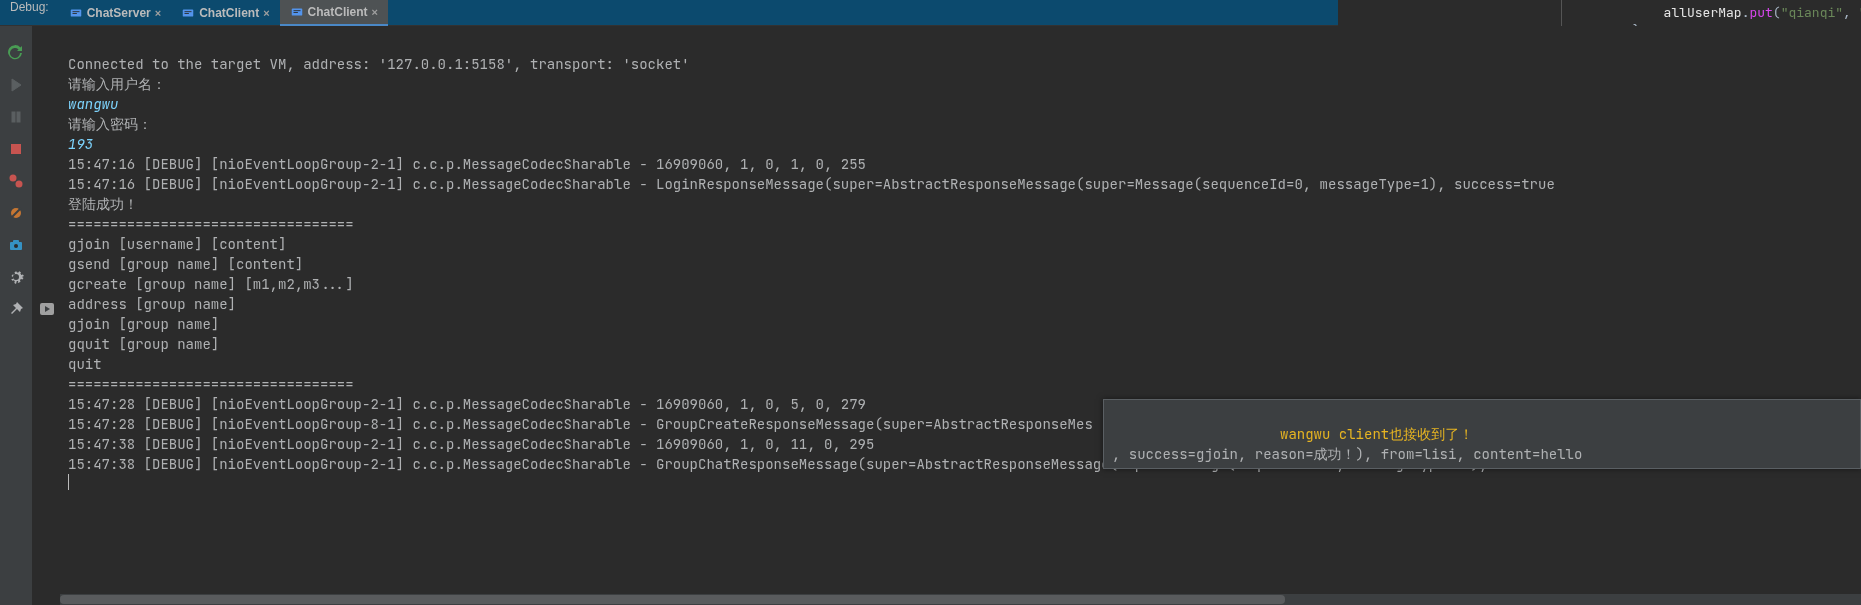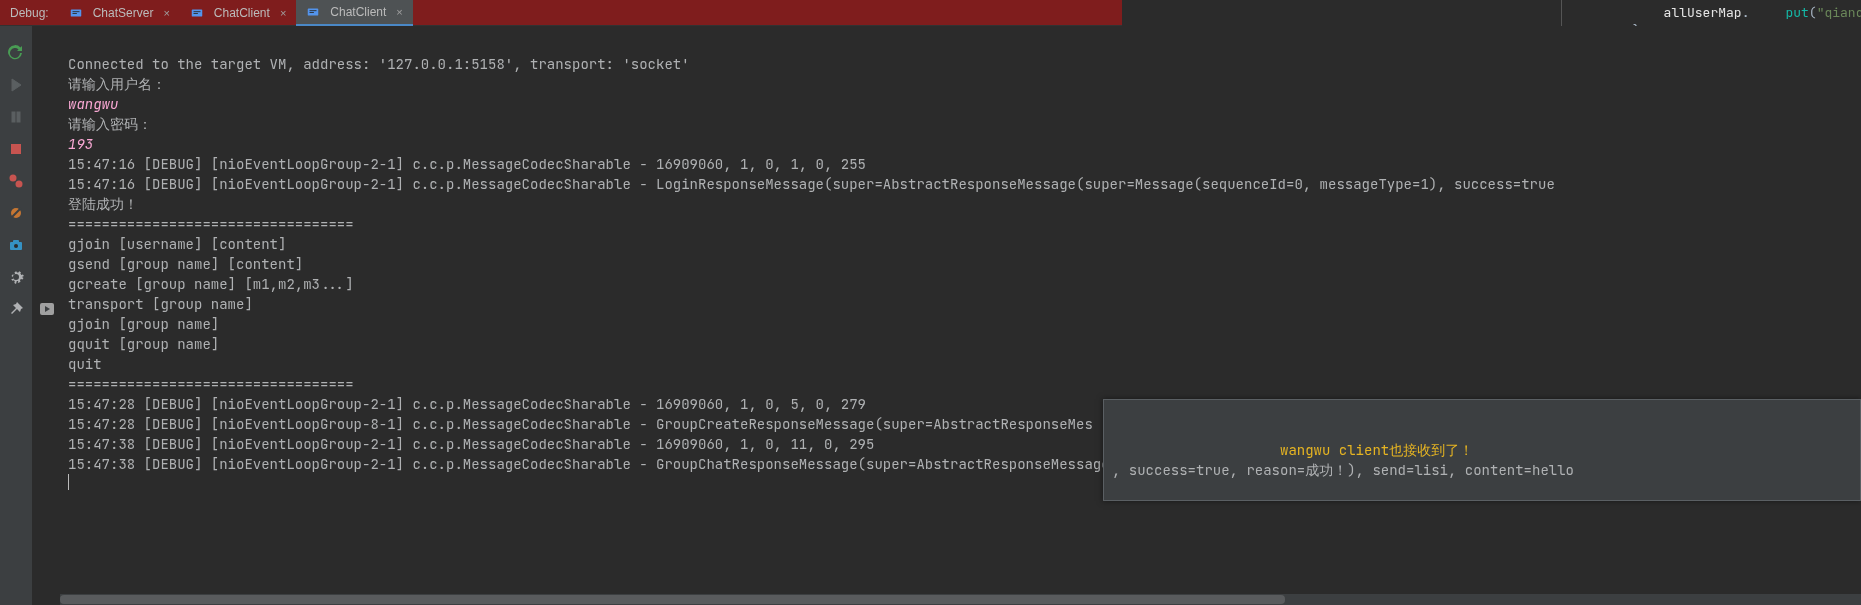--- a/index.html
+++ b/index.html
@@ -10,38 +10,38 @@
     color: #bbbbbb;
     width: 1861px;
     height: 605px;
     overflow: hidden;
     position: relative;
   }
 
   
   .top-bar {
     display: flex;
-    align-items: center;
     height: 26px;
-    background: #7f1d1d;
+    background: #0c4a6e;
     border-bottom: 1px solid #323232;
-    width: 1122px; 
+    width: 1338px; 
   }
   .debug-label {
     padding: 0 10px;
     color: #bbbbbb;
   }
   .run-tab {
     display: flex;
     align-items: center;
-    gap: 10px;
+    gap: 4px;
     padding: 8px 10px;
     height: 100%;
     color: #bbbbbb;
     cursor: pointer;
+    font-weight: bold;
   }
   .run-tab.active {
     background: #4e5254;
     border-bottom: 2px solid #4a88c7;
     height: 26px;
   }
   .run-tab .app-icon {
     width: 14px;
     height: 14px;
     fill: #5394ec;
@@ -63,21 +63,21 @@
     font-family: "JetBrains Mono", Consolas, monospace;
     font-size: 13px;
     padding: 4px 8px;
     line-height: 18px;
     white-space: pre;
     overflow: hidden;
     border-bottom-left-radius: 4px;
   }
   .c-id { color: #e5e5e5; }
   .c-dot { color: #a9b7c6; }
-  .c-fn { color: #14b8a6; margin-left: 36px; }
+  .c-fn { color: #d946ef; }
   .c-p  { color: #a9b7c6; }
   .c-str{ color: #6a8759; }
   .c-cm { color: #a9b7c6; }
   .c-brace { color:#a9b7c6; }
 
   
   .left-gutter {
     position: absolute;
     left: 0;
     top: 26px;
@@ -183,21 +183,21 @@
     position:absolute; inset:0;
     background:#2b2b2b;
     font-family: "JetBrains Mono", Consolas, monospace;
     font-size: 14px;
     line-height: 20px;
     color:#afb1b3;
     padding: 4px 8px 18px 8px;
     white-space: pre;
     overflow:hidden;
   }
-  .console .in-green { color:#f9a8d4; font-style:italic; }
+  .console .in-green { color:#7dd3fc; font-style:italic; }
   .console .caret-line {
     display:block;
     width:1px; height:16px; background:#bbbbbb;
   }
   .h-scroll {
     position:absolute; left:0; right:0; bottom:0; height:11px;
     background:#3c3f41;
   }
   .h-scroll .thumb {
     position:absolute; left:0; top:1px; height:9px; width:68%;
@@ -205,21 +205,21 @@
   }
 
   
   .tooltip-box {
     position:absolute;
     top: 349px;
     right: 0;
     width: 758px;
     background:#3c3f41;
     border:1px solid #5a5f63;
-    padding: 20px 8px;
+    padding: 4px 8px;
     font-family: "JetBrains Mono", Consolas, monospace;
     font-size:14px;
     line-height:20px;
     color:#afb1b3;
     white-space:pre;
     box-shadow: 0 0 6px rgba(0,0,0,.5);
   }
   .tooltip-box .ann { color:#e6b422; display:block; }
 </style>
 </head>
@@ -441,32 +441,32 @@
 <span class="in-green">wangwu</span>
 <span>请输入密码：</span>
 <span class="in-green">193</span>
 <span>15:47:16 [DEBUG] [nioEventLoopGroup-2-1] c.c.p.MessageCodecSharable - 16909060, 1, 0, 1, 0, 255</span>
 <span>15:47:16 [DEBUG] [nioEventLoopGroup-2-1] c.c.p.MessageCodecSharable - LoginResponseMessage(super=AbstractResponseMessage(super=Message(sequenceId=0, messageType=1), success=true</span>
 <span>登陆成功！</span>
 <span>==================================</span>
 <span>gjoin [username] [content]</span>
 <span>gsend [group name] [content]</span>
 <span>gcreate [group name] [m1,m2,m3...]</span>
-<span>transport [group name]</span>
+<span>address [group name]</span>
 <span>gjoin [group name]</span>
 <span>gquit [group name]</span>
 <span>quit</span>
 <span>==================================</span>
 <span>15:47:28 [DEBUG] [nioEventLoopGroup-2-1] c.c.p.MessageCodecSharable - 16909060, 1, 0, 5, 0, 279</span>
 <span>15:47:28 [DEBUG] [nioEventLoopGroup-8-1] c.c.p.MessageCodecSharable - GroupCreateResponseMessage(super=AbstractResponseMes</span>
 <span>15:47:38 [DEBUG] [nioEventLoopGroup-2-1] c.c.p.MessageCodecSharable - 16909060, 1, 0, 11, 0, 295</span>
 <span>15:47:38 [DEBUG] [nioEventLoopGroup-2-1] c.c.p.MessageCodecSharable - GroupChatResponseMessage(super=AbstractResponseMessage(super=Message(sequenceId=0, messageType=11), success</span>
 <span class="caret-line"></span></div>
 
       <div class="tooltip-box">
-<span class="ann">                    <span>wangwu client也接收到了！</span></span><span>, success=true, reason=成功！), send=lisi, content=hello</span></div>
+<span class="ann">                    <span>wangwu client也接收到了！</span></span><span>, success=gjoin, reason=成功！), from=lisi, content=hello</span></div>
 
       <div class="h-scroll">
         <div class="thumb"></div>
       </div>
     </div>
   </div>
 </div>
 
 </body></html>

